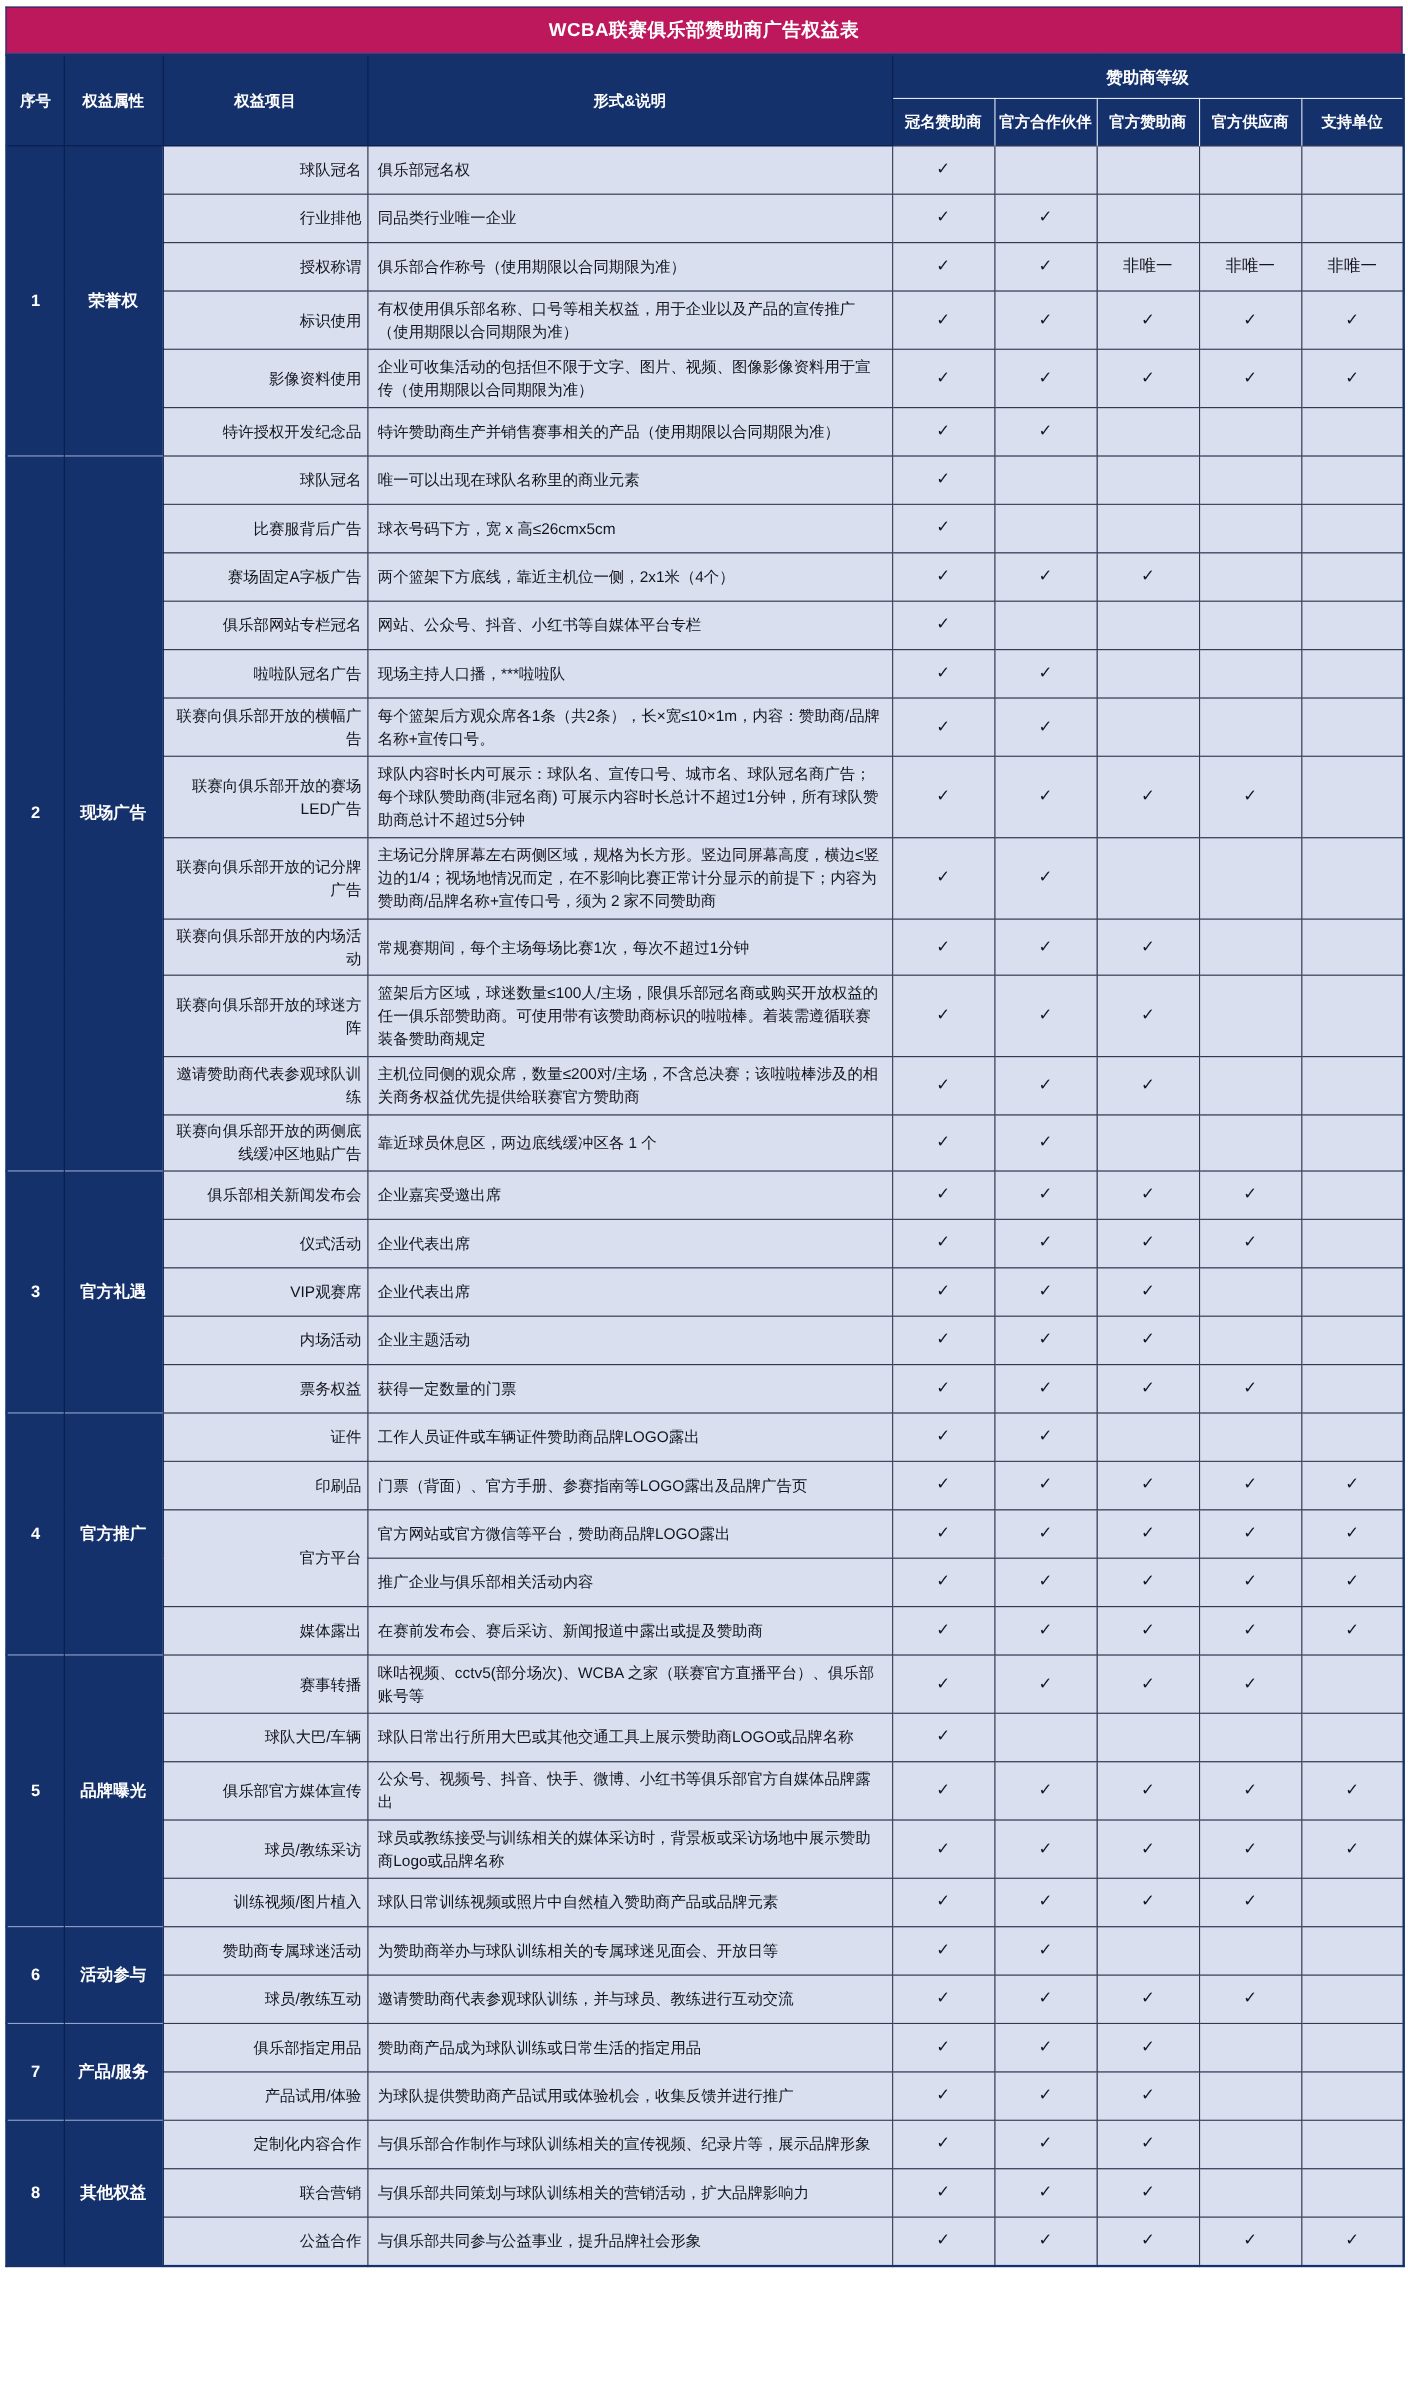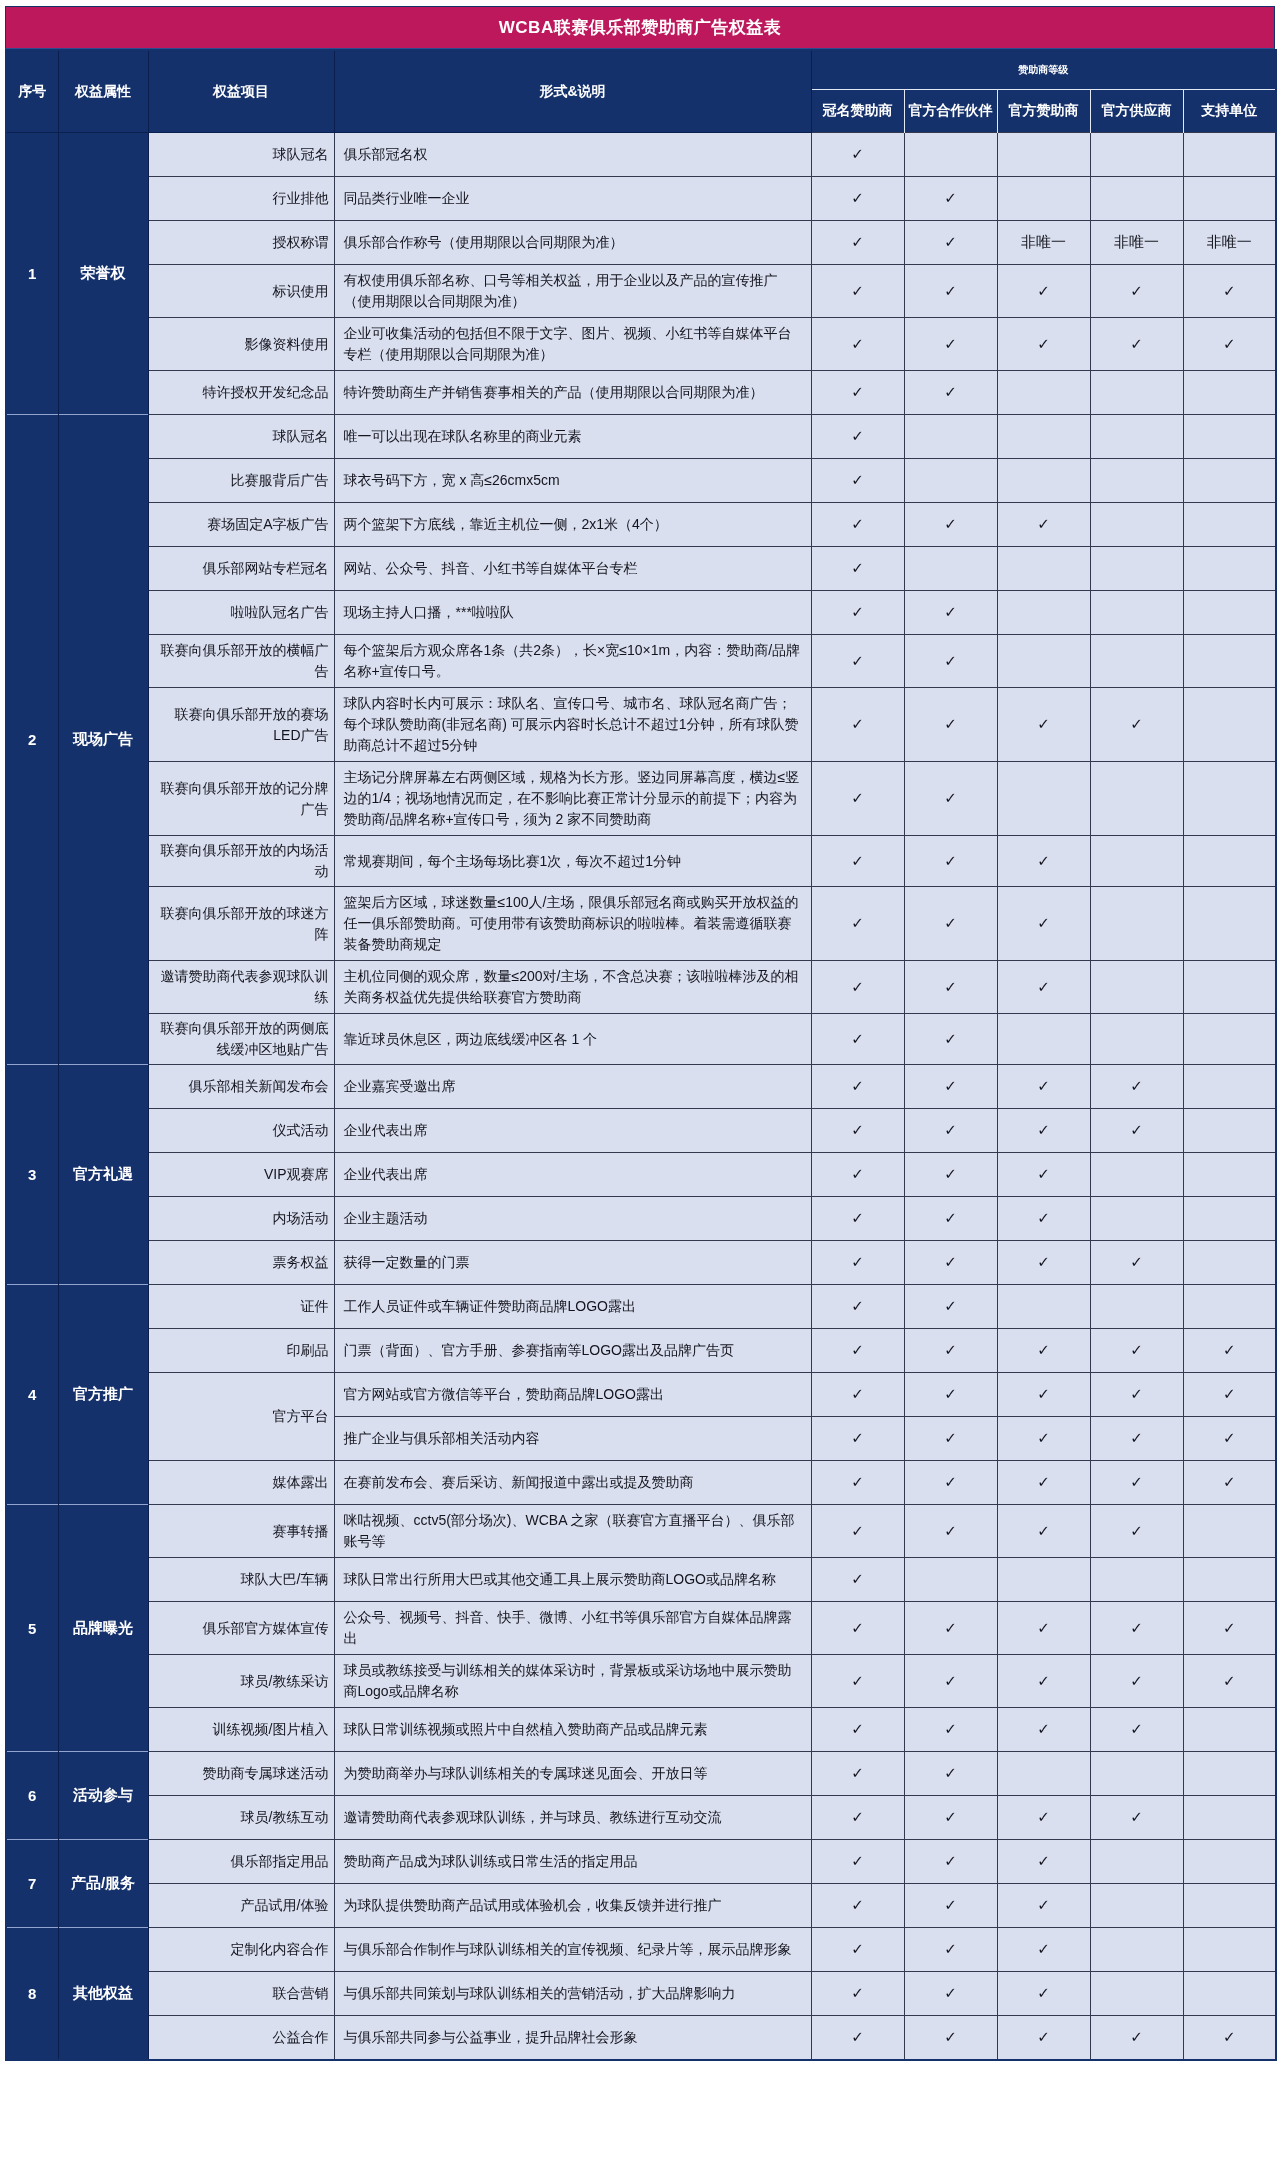--- a/index.html
+++ b/index.html
@@ -11,21 +11,21 @@
     display:flex; align-items:center; justify-content:center;
     font-size:17px; font-weight:bold; letter-spacing:.5px;
     border:1px solid #15316c; border-bottom:1px solid #2c4c8f;
   }
 
   table { border-collapse:collapse; width:1270px; table-layout:fixed; background:#15316c; border:2px solid #15316c; }
 
   
   thead th { background:#15316c; color:#ffffff; font-weight:bold; font-size:14px; padding:4px 2px; }
   th.h-left { border:1px solid #0b1f4e; }
-  th.h-group { font-size:10px; border-left:1px solid #e3e8f5; border-bottom:1px solid #e3e8f5; height:30px; }
+  th.h-group { font-size:15px; border-left:1px solid #e3e8f5; border-bottom:1px solid #e3e8f5; height:30px; }
   th.h-level { border-left:1px solid #e3e8f5; height:34px;margin-left:46px; }
 
   
   tbody th { background:#15316c; color:#ffffff; font-weight:bold; font-size:15px;
     border-right:1px solid #0b1f4e; border-top:1px solid #93a5ce; padding:2px; }
 
   
   tbody td { background:#d9dfef; color:#14141e; font-size:14px; line-height:1.5;
     border:1px solid #333a50; vertical-align:middle; }
   tbody tr { height:44px; }
@@ -102,21 +102,21 @@
           <td class="c-item">标识使用</td>
           <td class="c-form">有权使用俱乐部名称、口号等相关权益，用于企业以及产品的宣传推广（使用期限以合同期限为准）</td>
           <td class="c-mark">✓</td>
           <td class="c-mark">✓</td>
           <td class="c-mark">✓</td>
           <td class="c-mark">✓</td>
           <td class="c-mark">✓</td>
         </tr>
         <tr>
           <td class="c-item">影像资料使用</td>
-          <td class="c-form">企业可收集活动的包括但不限于文字、图片、视频、小红书等自媒体平台专栏（使用期限以合同期限为准）</td>
+          <td class="c-form">企业可收集活动的包括但不限于文字、图片、视频、图像影像资料用于宣传（使用期限以合同期限为准）</td>
           <td class="c-mark">✓</td>
           <td class="c-mark">✓</td>
           <td class="c-mark">✓</td>
           <td class="c-mark">✓</td>
           <td class="c-mark">✓</td>
         </tr>
         <tr>
           <td class="c-item">特许授权开发纪念品</td>
           <td class="c-form">特许赞助商生产并销售赛事相关的产品（使用期限以合同期限为准）</td>
           <td class="c-mark">✓</td>

